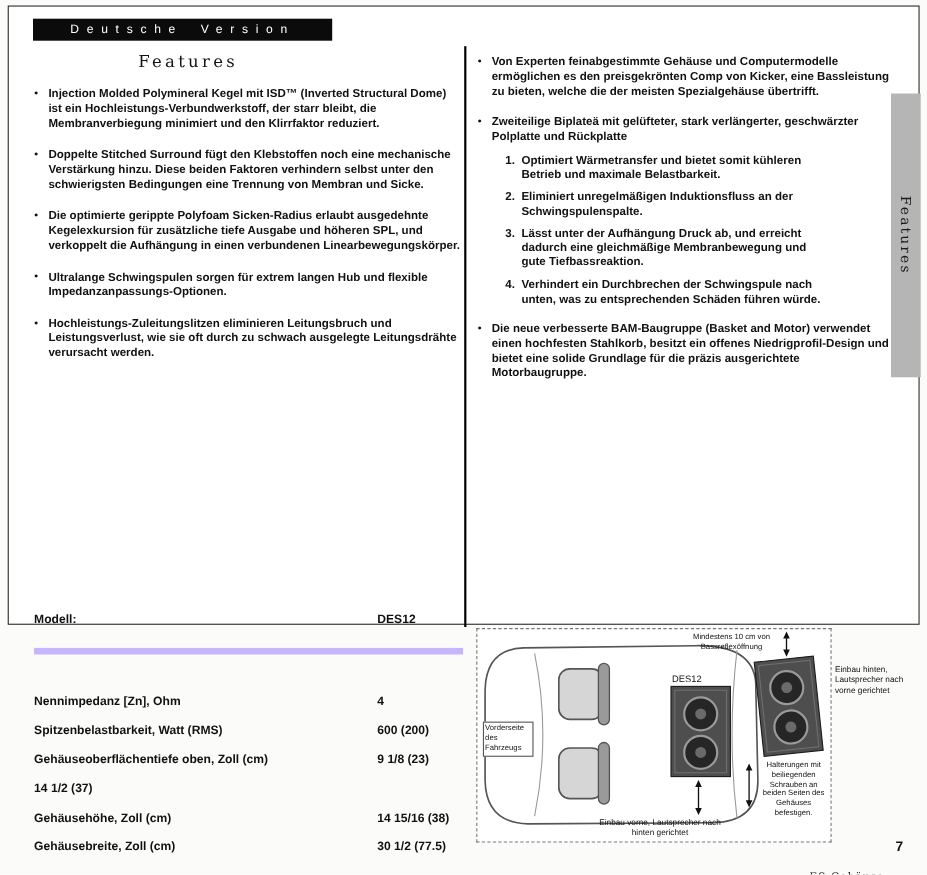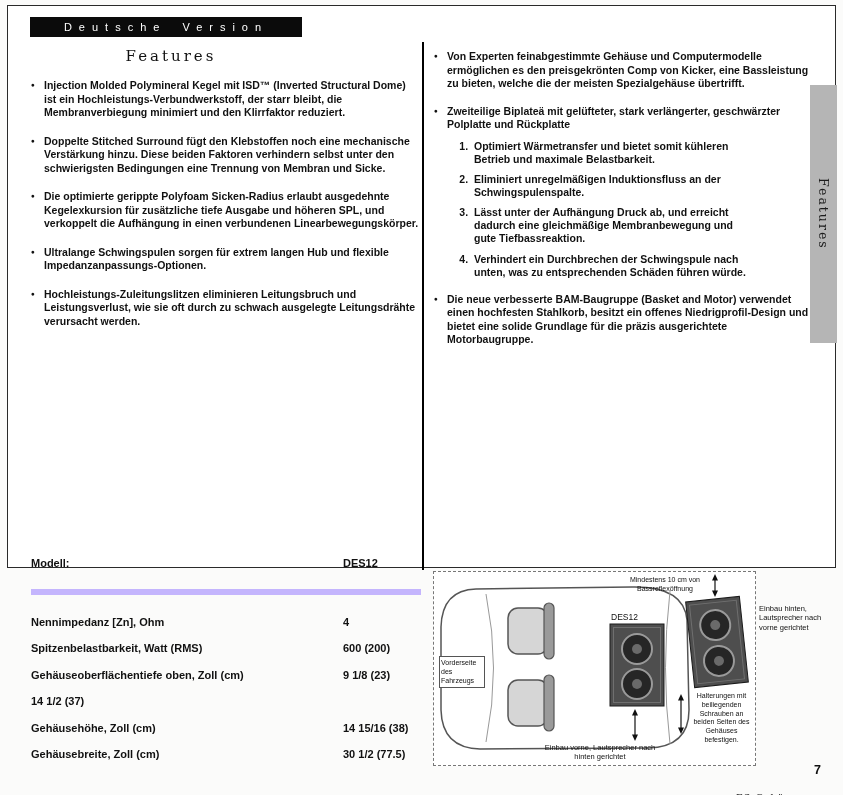--- a/index.html
+++ b/index.html
@@ -21,21 +21,21 @@
   .col-right ul.bullets > li { margin-bottom:14px; }
   ul.bullets > li::before { content:"●"; position:absolute; left:0; top:2px; font-size:6.5px; }
 
   ol.numbered { list-style:decimal; margin:8px 0 2px 24px; width:286px; }
   ol.numbered li { font-size:10.5px; line-height:1.25; margin-bottom:7px; padding-left:3px; }
 
   .divider { position:absolute; left:414px; top:36px; width:2px; height:528px; background:#000; }
 
   .spec-table { position:absolute; left:23px; top:551px; width:390px; font-weight:bold; font-size:11px; }
   .spec-head { display:grid; grid-template-columns:312px 1fr; padding-bottom:20px; border-bottom:6px solid #c4b5fd; }
-  .spec-rows { padding-top:6px; }
+  .spec-rows { padding-top:22px; }
   .spec-row  { display:grid; grid-template-columns:312px 1fr; height:26.5px; align-items:end; }
 
   .diagram { position:absolute; left:425px; top:565px; width:323px; height:195px; border:1px dashed #777; background:#fff; }
   .diagram svg { position:absolute; left:0; top:0; }
   .dlabel { position:absolute; font-size:7px; line-height:1.25; color:#111; }
   .d-min { left:188px; top:4px; width:86px; text-align:center; }
   .d-front-box { left:5px; top:84px; width:46px; border:1px solid #555; background:#fff; padding:2px 1px; text-align:left; }
   .d-model { left:177px; top:40px; font-size:8.5px; }
   .d-brackets { left:255px; top:120px; width:65px; text-align:center; }
   .d-front-install { left:110px; top:171px; width:112px; text-align:center; font-size:7.5px; }

